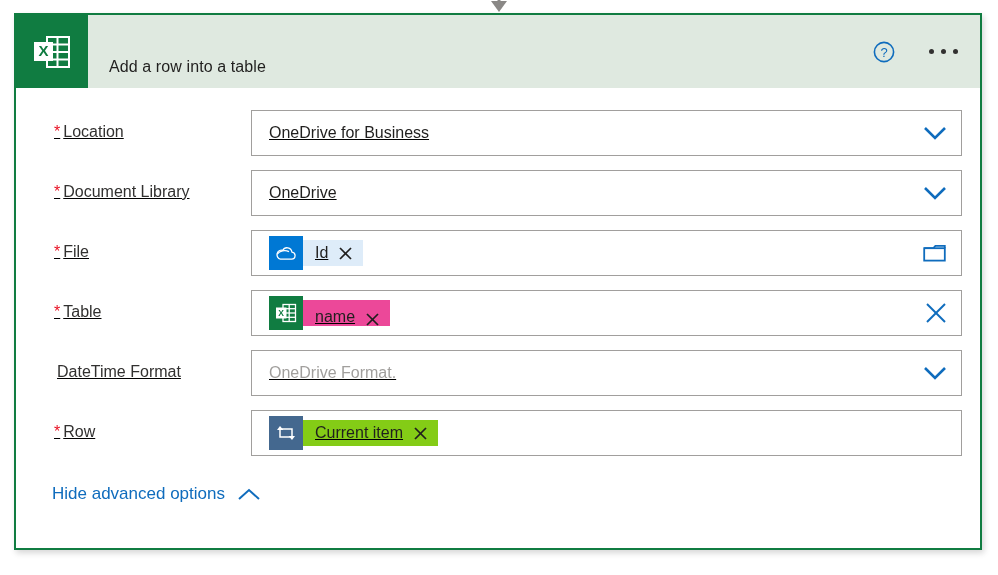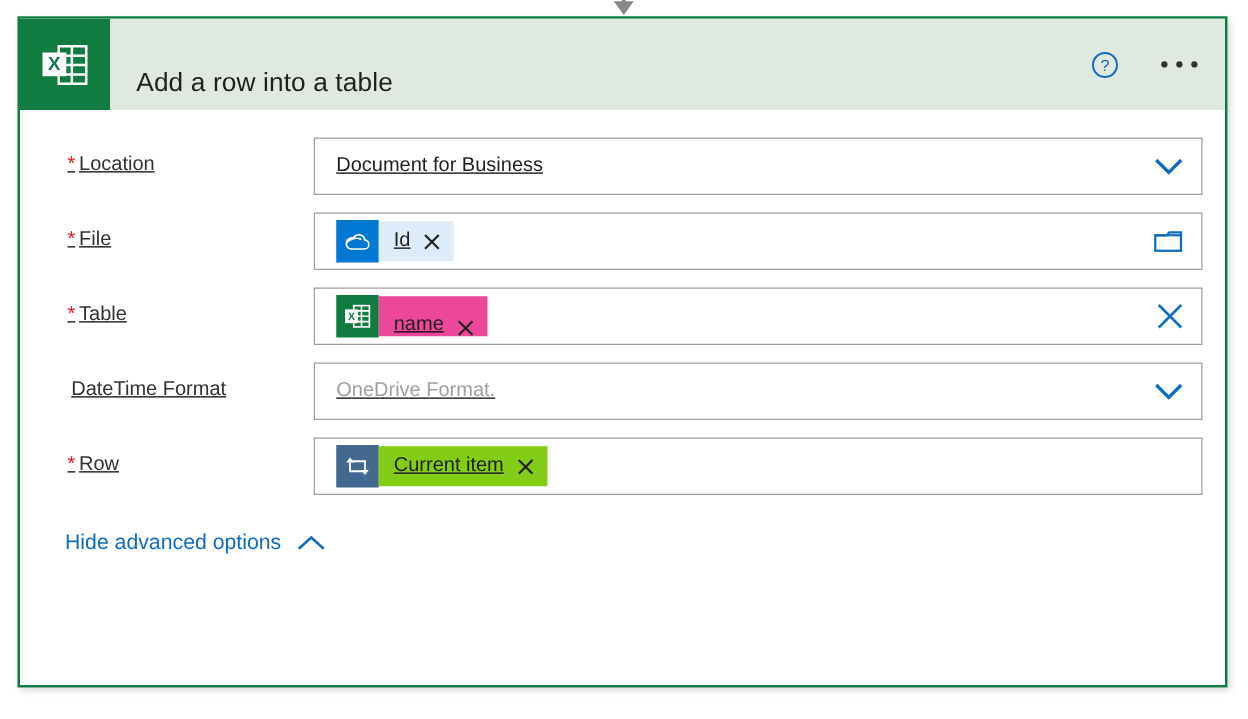--- a/index.html
+++ b/index.html
@@ -48,21 +48,21 @@
   .header-icon-box {
     width: 72px;
     height: 73px;
     background: #107c41;
     display: flex;
     align-items: center;
     justify-content: center;
     flex: 0 0 auto;
   }
   .header-title {
-    font-size: 21px;
+    font-size: 16px;
     color: #201f1e;
     margin-left: 21px;
     letter-spacing: 0.1px;
     white-space: nowrap;
     margin-top: 30px;
   }
   .header-right {
     position: absolute;
     right: 20px;
     top: 0;
@@ -161,21 +161,21 @@
     align-items: center;
     justify-content: center;
   }
   .token-icon.onedrive { background: #0078d4; }
   .token-icon.excel    { background: #107c41; }
   .token-icon.loop     { background: #44688f; }
 
   .token-body {
     display: flex;
     align-items: center;
-    height: 32px;
+    height: 26px;
     padding: 0 11px 0 12px;
     gap: 11px;
     font-size: 16px;
     color: #201f1e;
     white-space: nowrap;
   }
   .token-body.onedrive { background: #deecf9; }
   .token-body.excel    { background: #ec4899; align-items: flex-end; }
   .token-body.loop     { background: #84cc16; }
 
@@ -234,30 +234,43 @@
   </div>
 
   <div class="card-body">
 
     
     <div class="form-row">
       <div class="field-label">
         <span class="req">*</span><span>Location</span>
       </div>
       <div class="field-control">
-        <span class="field-value">Document for Business</span>
+        <span class="field-value">OneDrive for Business</span>
         <span class="field-trailing">
           <svg width="24" height="14" viewBox="0 0 24 14">
             <polyline points="2,2 12,12 22,2" fill="none" stroke="#0f6cbd" stroke-width="2.6"></polyline>
           </svg>
         </span>
       </div>
     </div>
 
     
+    <div class="form-row">
+      <div class="field-label">
+        <span class="req">*</span><span>Document Library</span>
+      </div>
+      <div class="field-control">
+        <span class="field-value">OneDrive</span>
+        <span class="field-trailing">
+          <svg width="24" height="14" viewBox="0 0 24 14">
+            <polyline points="2,2 12,12 22,2" fill="none" stroke="#0f6cbd" stroke-width="2.6"></polyline>
+          </svg>
+        </span>
+      </div>
+    </div>
 
     
     <div class="form-row">
       <div class="field-label">
         <span class="req">*</span><span>File</span>
       </div>
       <div class="field-control">
         <span class="token">
           <span class="token-icon onedrive">
             <svg width="22" height="16" viewBox="0 0 22 16">

